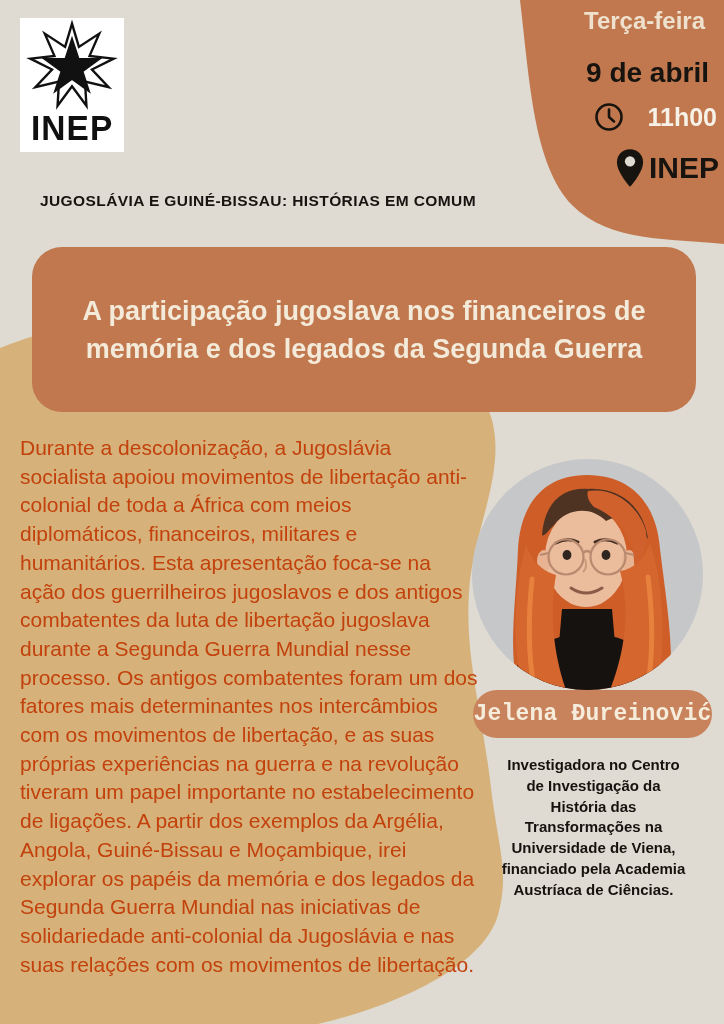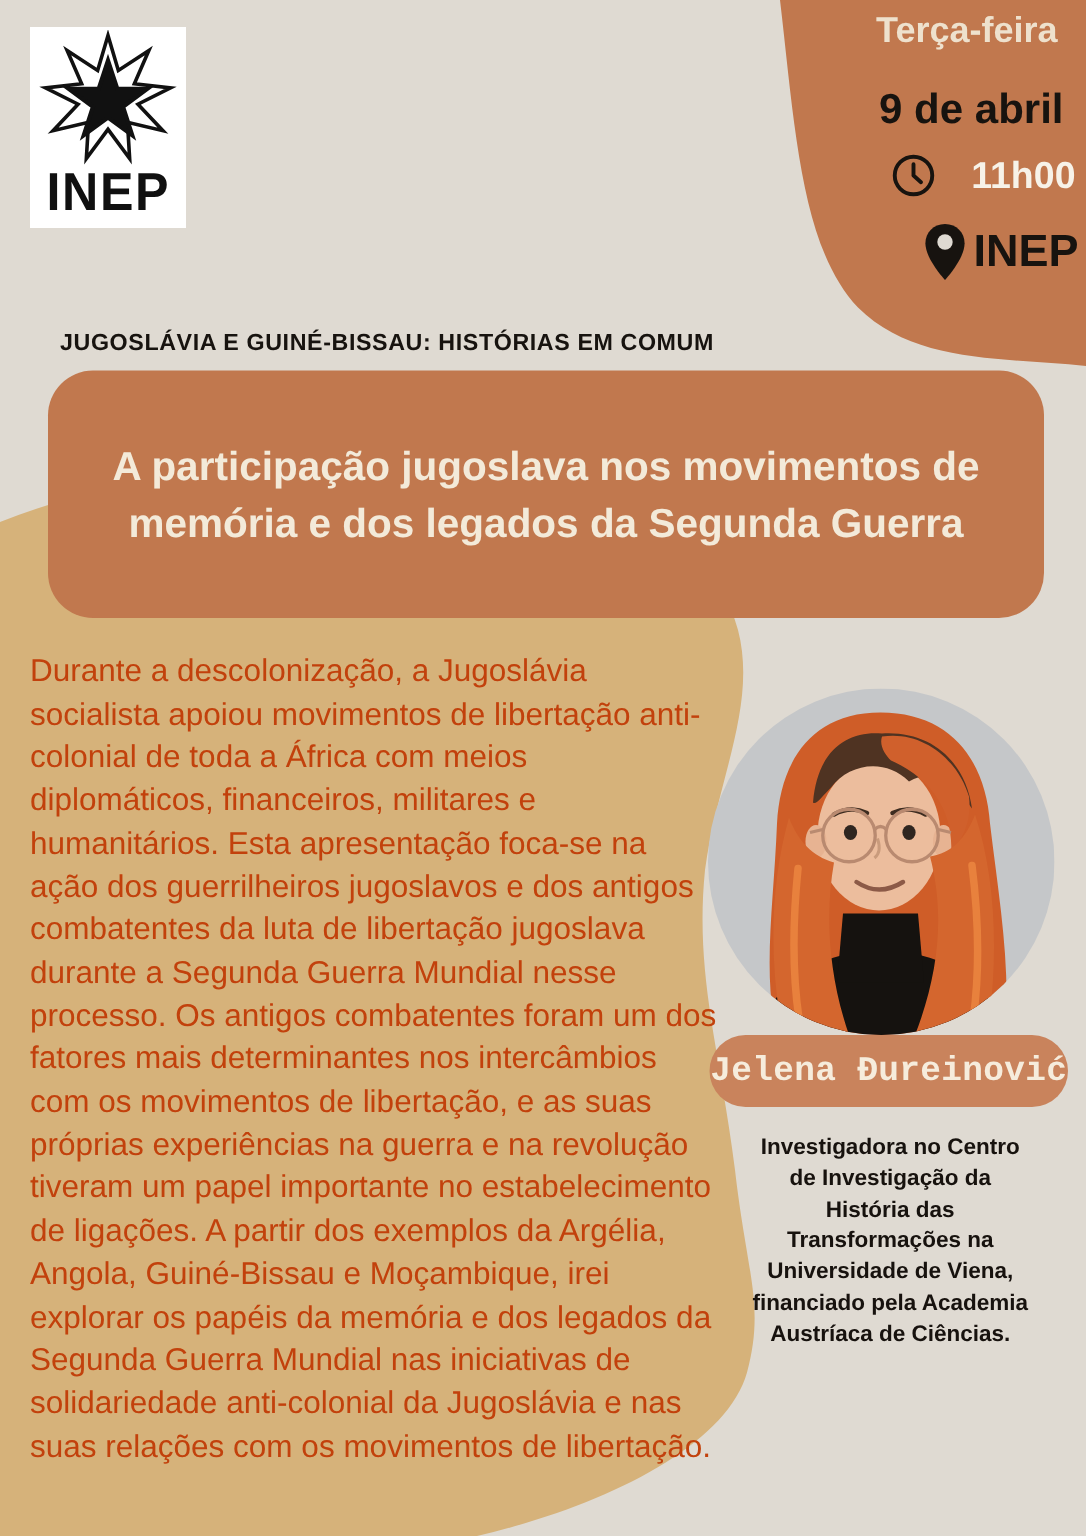--- a/index.html
+++ b/index.html
@@ -20,21 +20,21 @@
   
   .event-line{position:absolute;z-index:3;display:flex;align-items:center;justify-content:flex-end;
     font-weight:700;white-space:nowrap;}
   .weekday{top:7px;right:19px;font-size:24px;color:#eee1cd;}
   .date{top:57px;right:15px;font-size:28px;color:#17130f;margin-left:20px;}
   .time{top:102px;right:7px;font-size:25px;color:#f7f2e8;gap:23px;align-items:flex-end;}
   .place{top:148px;right:5px;font-size:30px;color:#17130f;gap:5px;}
   .icon-svg{display:block;}
 
   
-  .kicker{position:absolute;left:40px;top:220px;z-index:3;font-size:15.5px;font-weight:700;
+  .kicker{position:absolute;left:40px;top:192px;z-index:3;font-size:15.5px;font-weight:700;
     letter-spacing:0.4px;color:#17130f;}
 
   
   .title-box{position:absolute;left:32px;top:247px;width:664px;height:165px;z-index:3;
     background:#c1784e;border-radius:30px;display:flex;flex-direction:column;
     align-items:center;justify-content:center;text-align:center;}
   .title-box .tline{color:#f3ead9;font-size:27px;font-weight:700;line-height:38px;}
 
   
   .abstract{position:absolute;left:20px;top:434px;width:458px;z-index:3;
@@ -86,21 +86,21 @@
     <svg class="icon-svg" width="28" height="40" viewBox="0 0 24 34">
       <path d="M12,1 C5.4,1 0.8,6 0.8,12 C0.8,21 12,33 12,33 C12,33 23.2,21 23.2,12 C23.2,6 18.6,1 12,1 Z" fill="#17130f"></path>
       <circle cx="12" cy="11.3" r="4.4" fill="#dfdad2"></circle>
     </svg>
     <span>INEP</span>
   </div>
 
   <div class="kicker">JUGOSLÁVIA E GUINÉ-BISSAU: HISTÓRIAS EM COMUM</div>
 
   <div class="title-box">
-    <div class="tline">A participação jugoslava nos movimentos de</div>
+    <div class="tline">A participação jugoslava nos financeiros de</div>
     <div class="tline">memória e dos legados da Segunda Guerra</div>
   </div>
 
   <div class="abstract">Durante a descolonização, a Jugoslávia socialista apoiou movimentos de libertação anti-colonial de toda a África com meios diplomáticos, financeiros, militares e humanitários. Esta apresentação foca-se na ação dos guerrilheiros jugoslavos e dos antigos combatentes da luta de libertação jugoslava durante a Segunda Guerra Mundial nesse processo. Os antigos combatentes foram um dos fatores mais determinantes nos intercâmbios com os movimentos de libertação, e as suas próprias experiências na guerra e na revolução tiveram um papel importante no estabelecimento de ligações. A partir dos exemplos da Argélia, Angola, Guiné-Bissau e Moçambique, irei explorar os papéis da memória e dos legados da Segunda Guerra Mundial nas iniciativas de solidariedade anti-colonial da Jugoslávia e nas suas relações com os movimentos de libertação.</div>
 
   <svg class="portrait" viewBox="0 0 231 231">
     <defs>
         <clipPath id="pc">
           <circle cx="115.5" cy="115.5" r="115.5"></circle>
         </clipPath>

